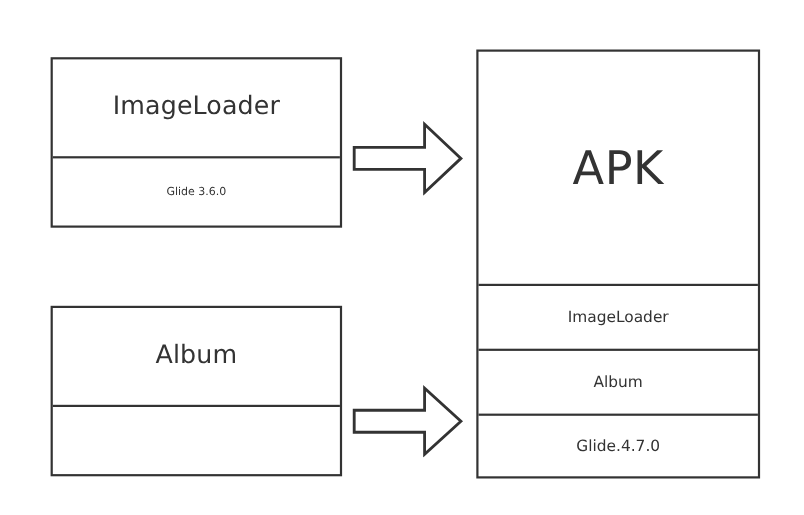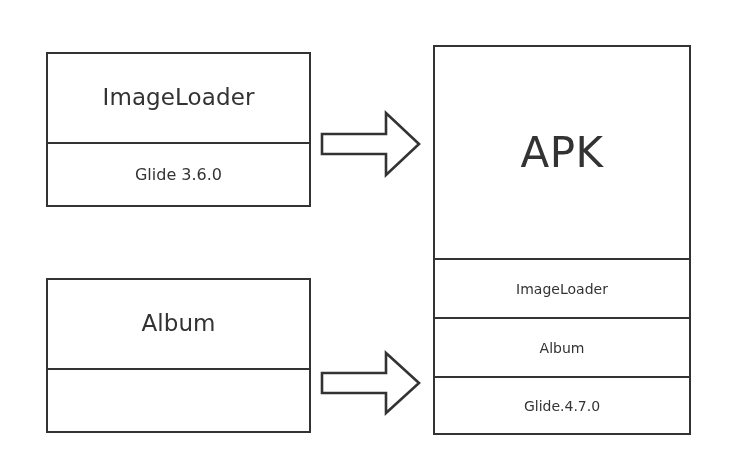--- a/index.html
+++ b/index.html
@@ -47,21 +47,21 @@
     flex: none;
   }
   .module-body {
     box-sizing: border-box;
     flex: 1 1 auto;
     display: flex;
     align-items: center;
     justify-content: center;
     text-align: center;
     color: #333333;
-    font-size: 16px;
+    font-size: 10px;
     font-weight: 400;
     line-height: 1.1;
   }
 
   
   #box-imageloader {
     left: 46px;
     top: 52px;
     width: 265px;
     height: 155px;

